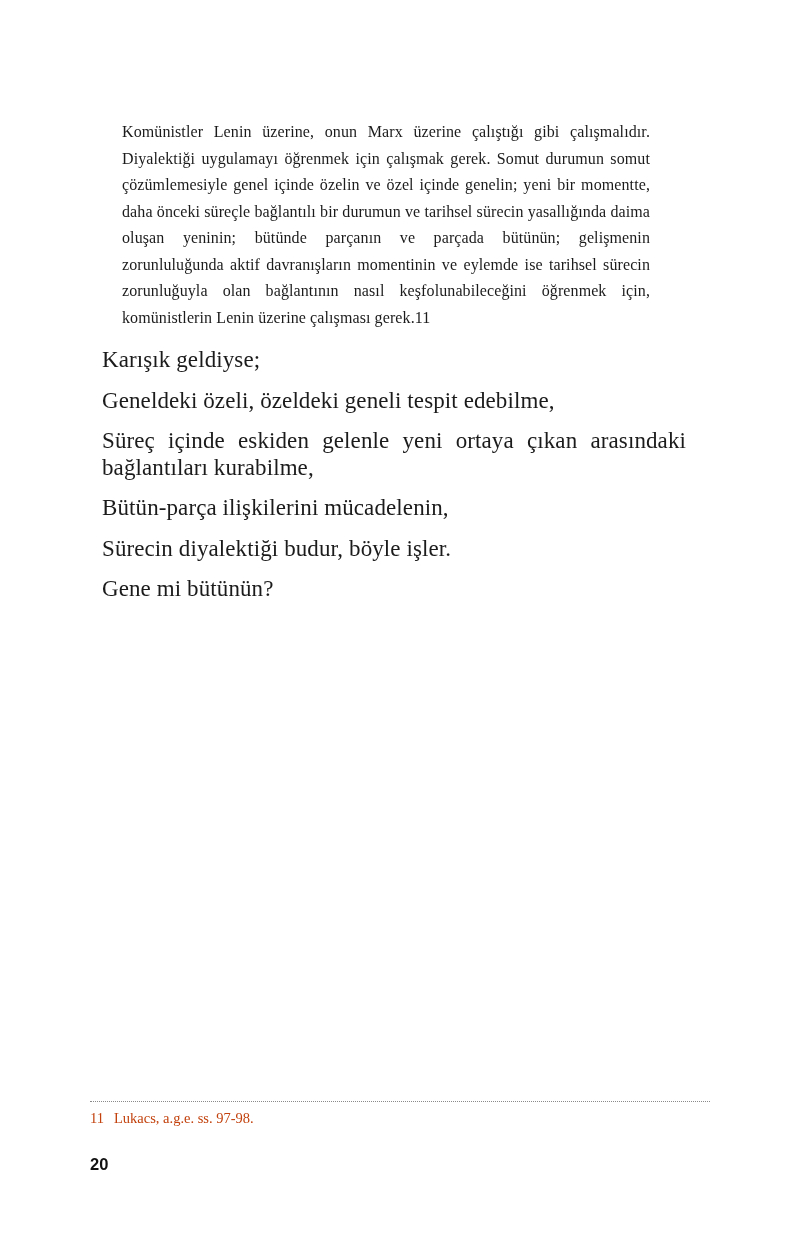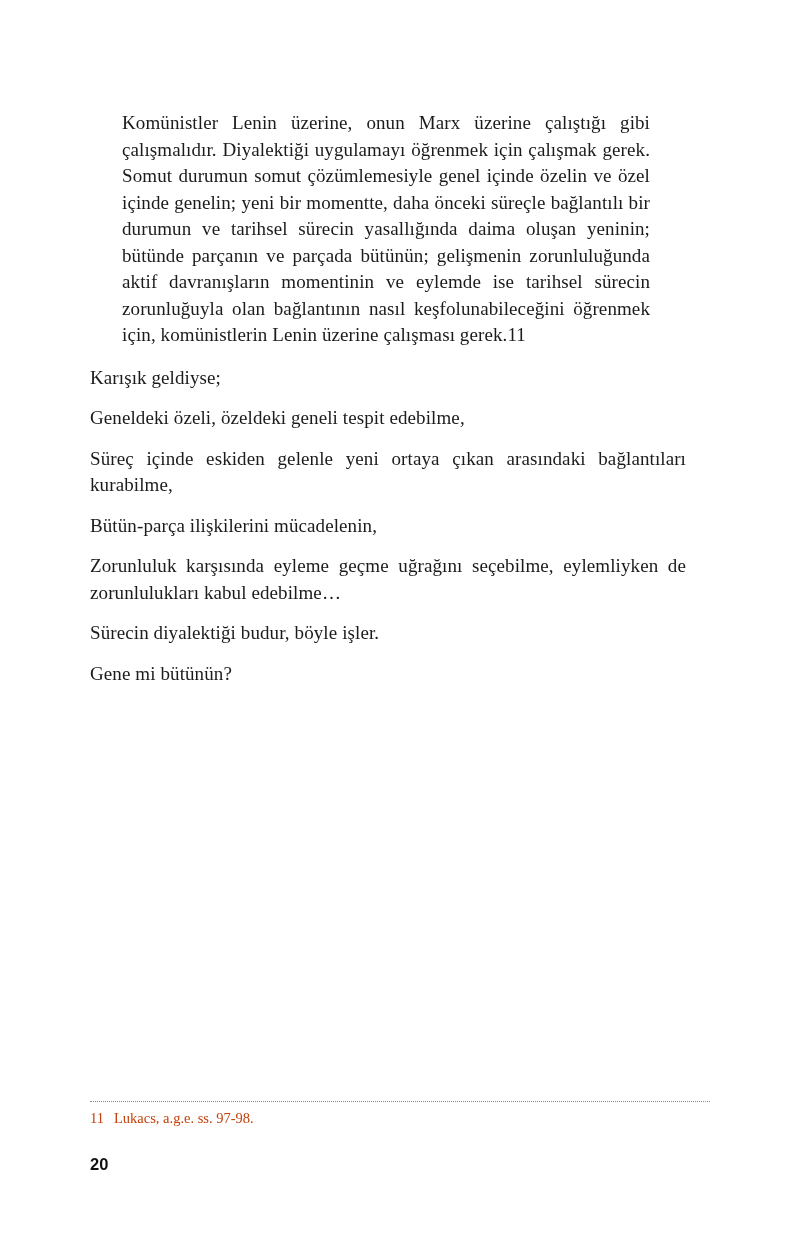--- a/index.html
+++ b/index.html
@@ -22,30 +22,30 @@
     width: 798px;
     height: 1241px;
   }
   .text-column {
     position: absolute;
     top: 106px;
     left: 90px;
     width: 596px;
   }
   .quote {
-    margin: 4px 36px 16px 32px;
+    margin: 13px 36px 16px 32px;
     text-align: justify;
-    font-size: 19px;
+    font-size: 16px;
     line-height: 26.5px;
     letter-spacing: 0.1px;
   }
   p.body-par {
-    margin: 0 0 14px 0;
+    margin: 0 0 14px 12px;
     text-align: justify;
-    font-size: 19px;
+    font-size: 23px;
     line-height: 26.5px;
     letter-spacing: 0.1px;
   }
   .footnote-block {
     position: absolute;
     top: 1101px;
     left: 90px;
     width: 620px;
   }
   .footnote-rule {
@@ -81,21 +81,20 @@
     <div class="quote">Komünistler Lenin üzerine, onun Marx üzerine çalıştığı gibi çalışmalıdır. Diyalektiği uygulamayı öğrenmek için çalışmak gerek. Somut durumun somut çözümlemesiyle genel içinde özelin ve özel içinde genelin; yeni bir momentte, daha önceki süreçle bağlantılı bir durumun ve tarihsel sürecin yasallığında daima oluşan yeninin; bütünde parçanın ve parçada bütünün; gelişmenin zorunluluğunda aktif davranışların momentinin ve eylemde ise tarihsel sürecin zorunluğuyla olan bağlantının nasıl keşfolunabileceğini öğrenmek için, komünistlerin Lenin üzerine çalışması gerek.11</div>
 
     <p class="body-par">Karışık geldiyse;</p>
 
     <p class="body-par">Geneldeki özeli, özeldeki geneli tespit edebilme,</p>
 
     <p class="body-par">Süreç içinde eskiden gelenle yeni ortaya çıkan arasındaki bağlantıları kurabilme,</p>
 
     <p class="body-par">Bütün-parça ilişkilerini mücadelenin,</p>
 
-    <p class="body-par">Zorunluluk karşısında eyleme geçme uğrağını seçebilme, eylemliyken de zorunlulukları kabul edebilme…</p>
 
     <p class="body-par">Sürecin diyalektiği budur, böyle işler.</p>
 
     <p class="body-par">Gene mi bütünün?</p>
 
 
   </div>
 
   <div class="footnote-block">
     <div class="footnote-rule"></div>

